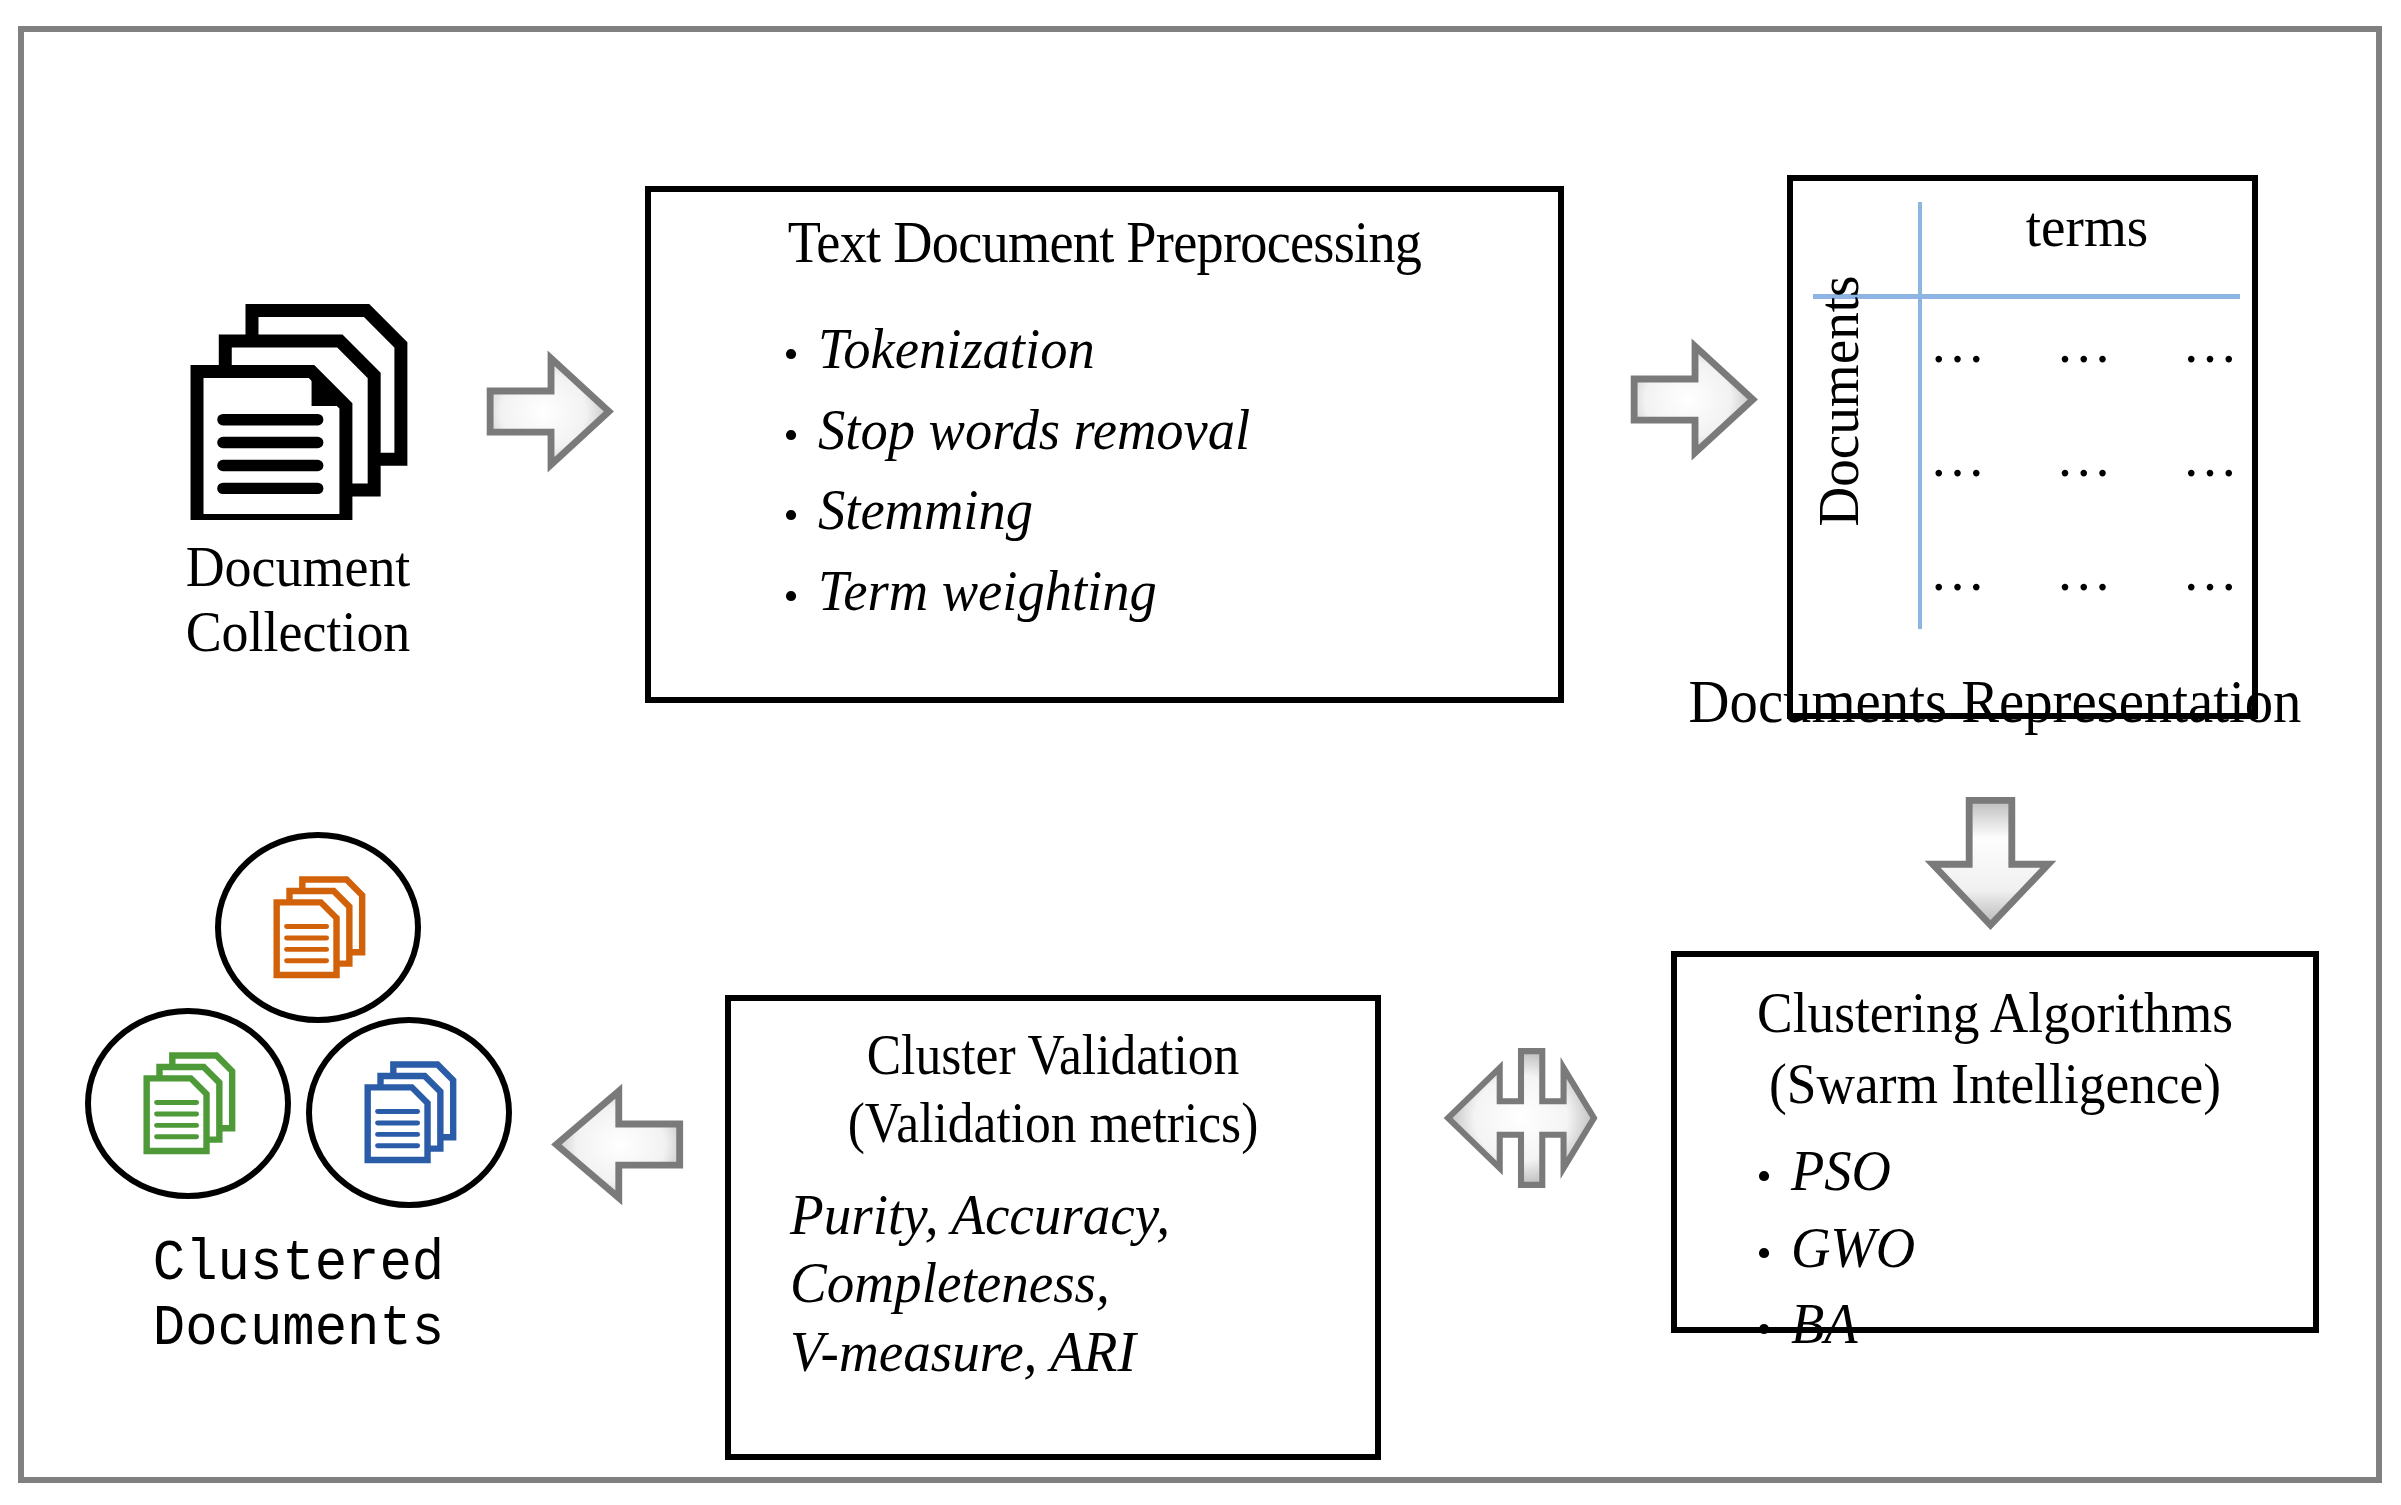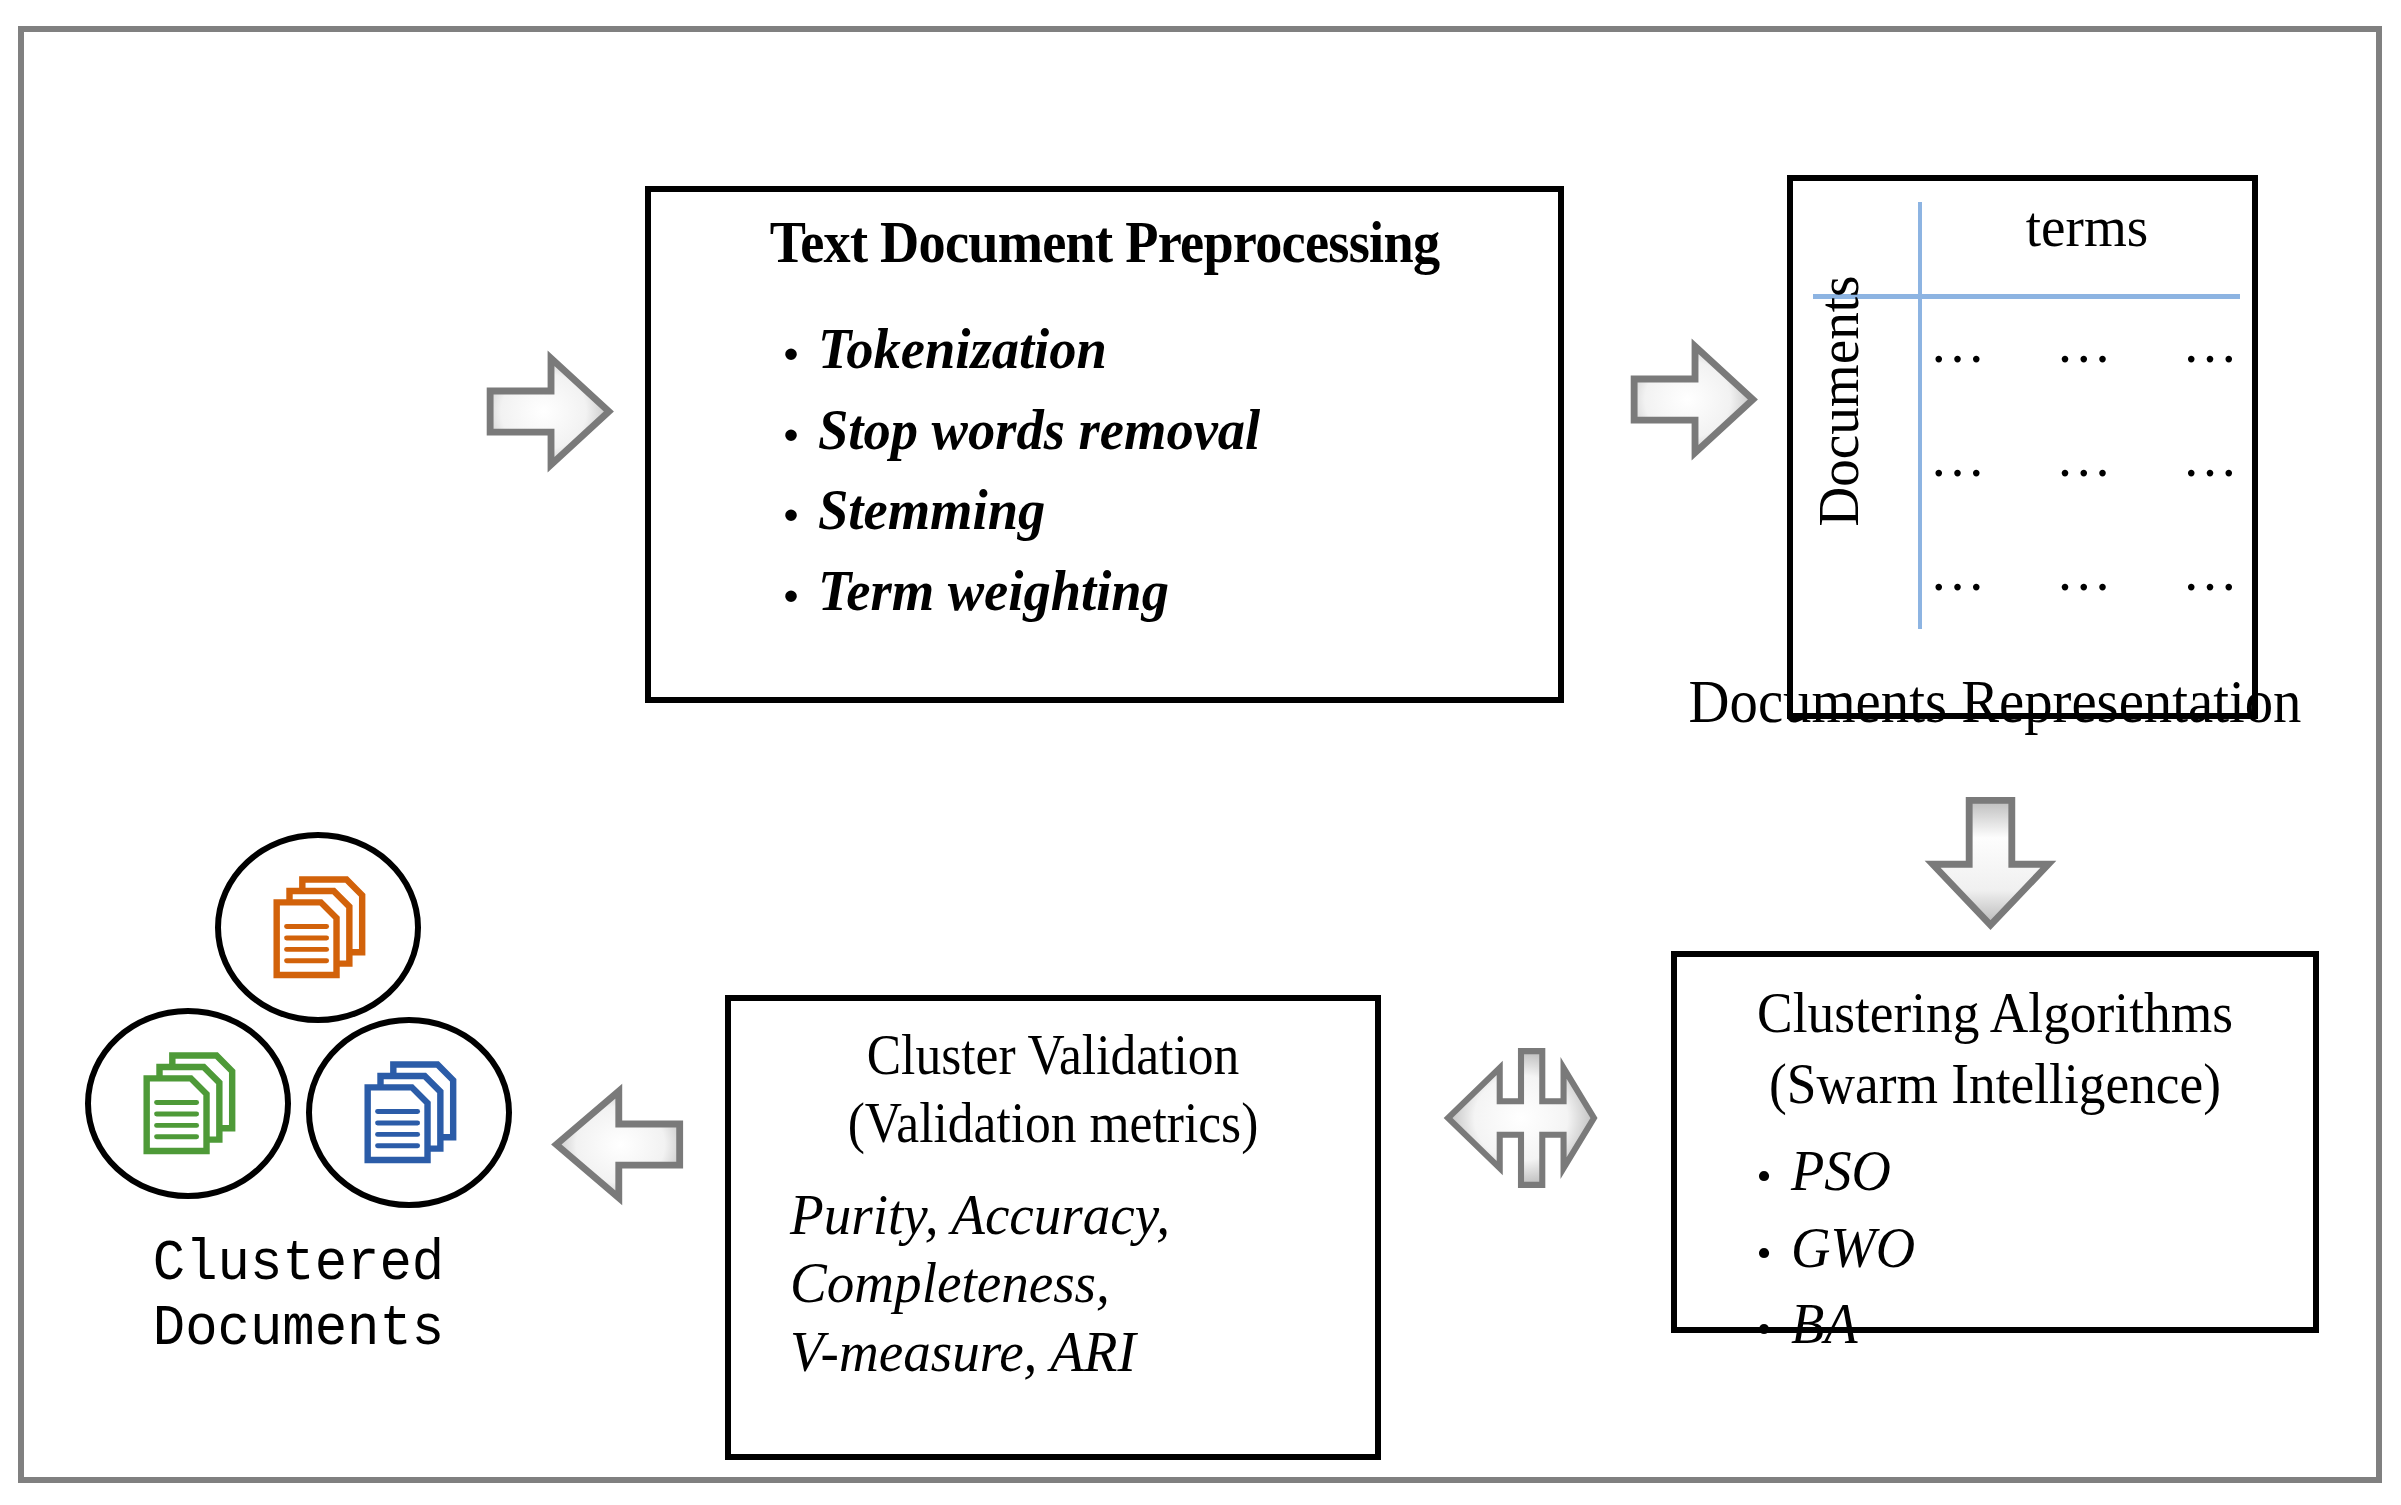--- a/index.html
+++ b/index.html
@@ -6,21 +6,21 @@
   body{width:2401px;height:1506px;position:relative;
        font-family:"Liberation Serif","DejaVu Serif",serif;color:#000;}
 
   .frame{position:absolute;left:17.5px;top:26px;width:2364px;height:1457px;
          border:6.1px solid #808080;box-sizing:border-box;background:#fff;}
 
   
   .box{position:absolute;border:6.9px solid #000;box-sizing:border-box;background:#fff;}
 
   
-  #prep-box{left:621px;top:154px;width:919px;height:517px;font-weight:bold;}
+  #prep-box{left:621px;top:154px;width:919px;height:517px;}
   #prep-title{position:absolute;left:0;top:21.3px;width:100%;text-align:center;
               font-size:59px;line-height:1;letter-spacing:-0.8px;transform:scaleX(.92);}
   #prep-list{position:absolute;left:114px;top:122px;width:762px;}
   .bullet-row{display:flex;align-items:baseline;margin-bottom:10.7px;height:70px;}
   .bullet-dot{width:53px;flex:0 0 53px;text-align:center;font-size:43px;line-height:70px;}
   .bullet-txt{font-style:italic;font-size:58px;line-height:70px;transform:scaleX(.94);
               transform-origin:left center;white-space:nowrap;}
 
   
   #doccoll{position:absolute;left:114px;top:267px;width:320px;height:396px;}
@@ -75,20 +75,42 @@
   #arr-tomat{left:1601px;top:299px;width:137px;height:137px;}
   #arr-down{left:1898px;top:759px;width:137px;height:145px;}
   #arr-bidir{left:1416px;top:1010px;width:162px;height:152px;}
   #arr-left{left:520px;top:1044px;width:145px;height:137px;}
 </style>
 </head>
 <body>
 
 <div class="frame">
 
+  <div id="doccoll">
+    <div id="doccoll-icon">
+      <svg viewBox="0 0 330 290" xmlns="http://www.w3.org/2000/svg">
+        <g fill="#fff" stroke="#000" stroke-width="17">
+          <path d="M110 15 h150 l45 45 v150 h-195 z"></path>
+          <path d="M75 55 h150 l45 45 v150 h-195 z"></path>
+          <path d="M38 95 h150 l45 45 v150 h-195 z"></path>
+        </g>
+        <path d="M188 95 l45 45 h-45 z" fill="#000"></path>
+        <g stroke="#000" stroke-width="15" stroke-linecap="round">
+          <line x1="72" y1="158" x2="196" y2="158"></line>
+          <line x1="72" y1="188" x2="196" y2="188"></line>
+          <line x1="72" y1="218" x2="196" y2="218"></line>
+          <line x1="72" y1="248" x2="196" y2="248"></line>
+        </g>
+      </svg>
+    </div>
+    <div id="doccoll-label">
+      <div>Document</div>
+      <div>Collection</div>
+    </div>
+  </div>
 
   <div class="arrow" id="arr-right">
     <svg viewBox="0 0 180 180" xmlns="http://www.w3.org/2000/svg">
       <defs>
         <radialGradient id="gR" cx="45%" cy="50%" r="62%">
           <stop offset="0%" stop-color="#ffffff"></stop>
             <stop offset="58%" stop-color="#f2f2f2"></stop>
           <stop offset="100%" stop-color="#b5b5b5"></stop>
         </radialGradient>
       </defs>

